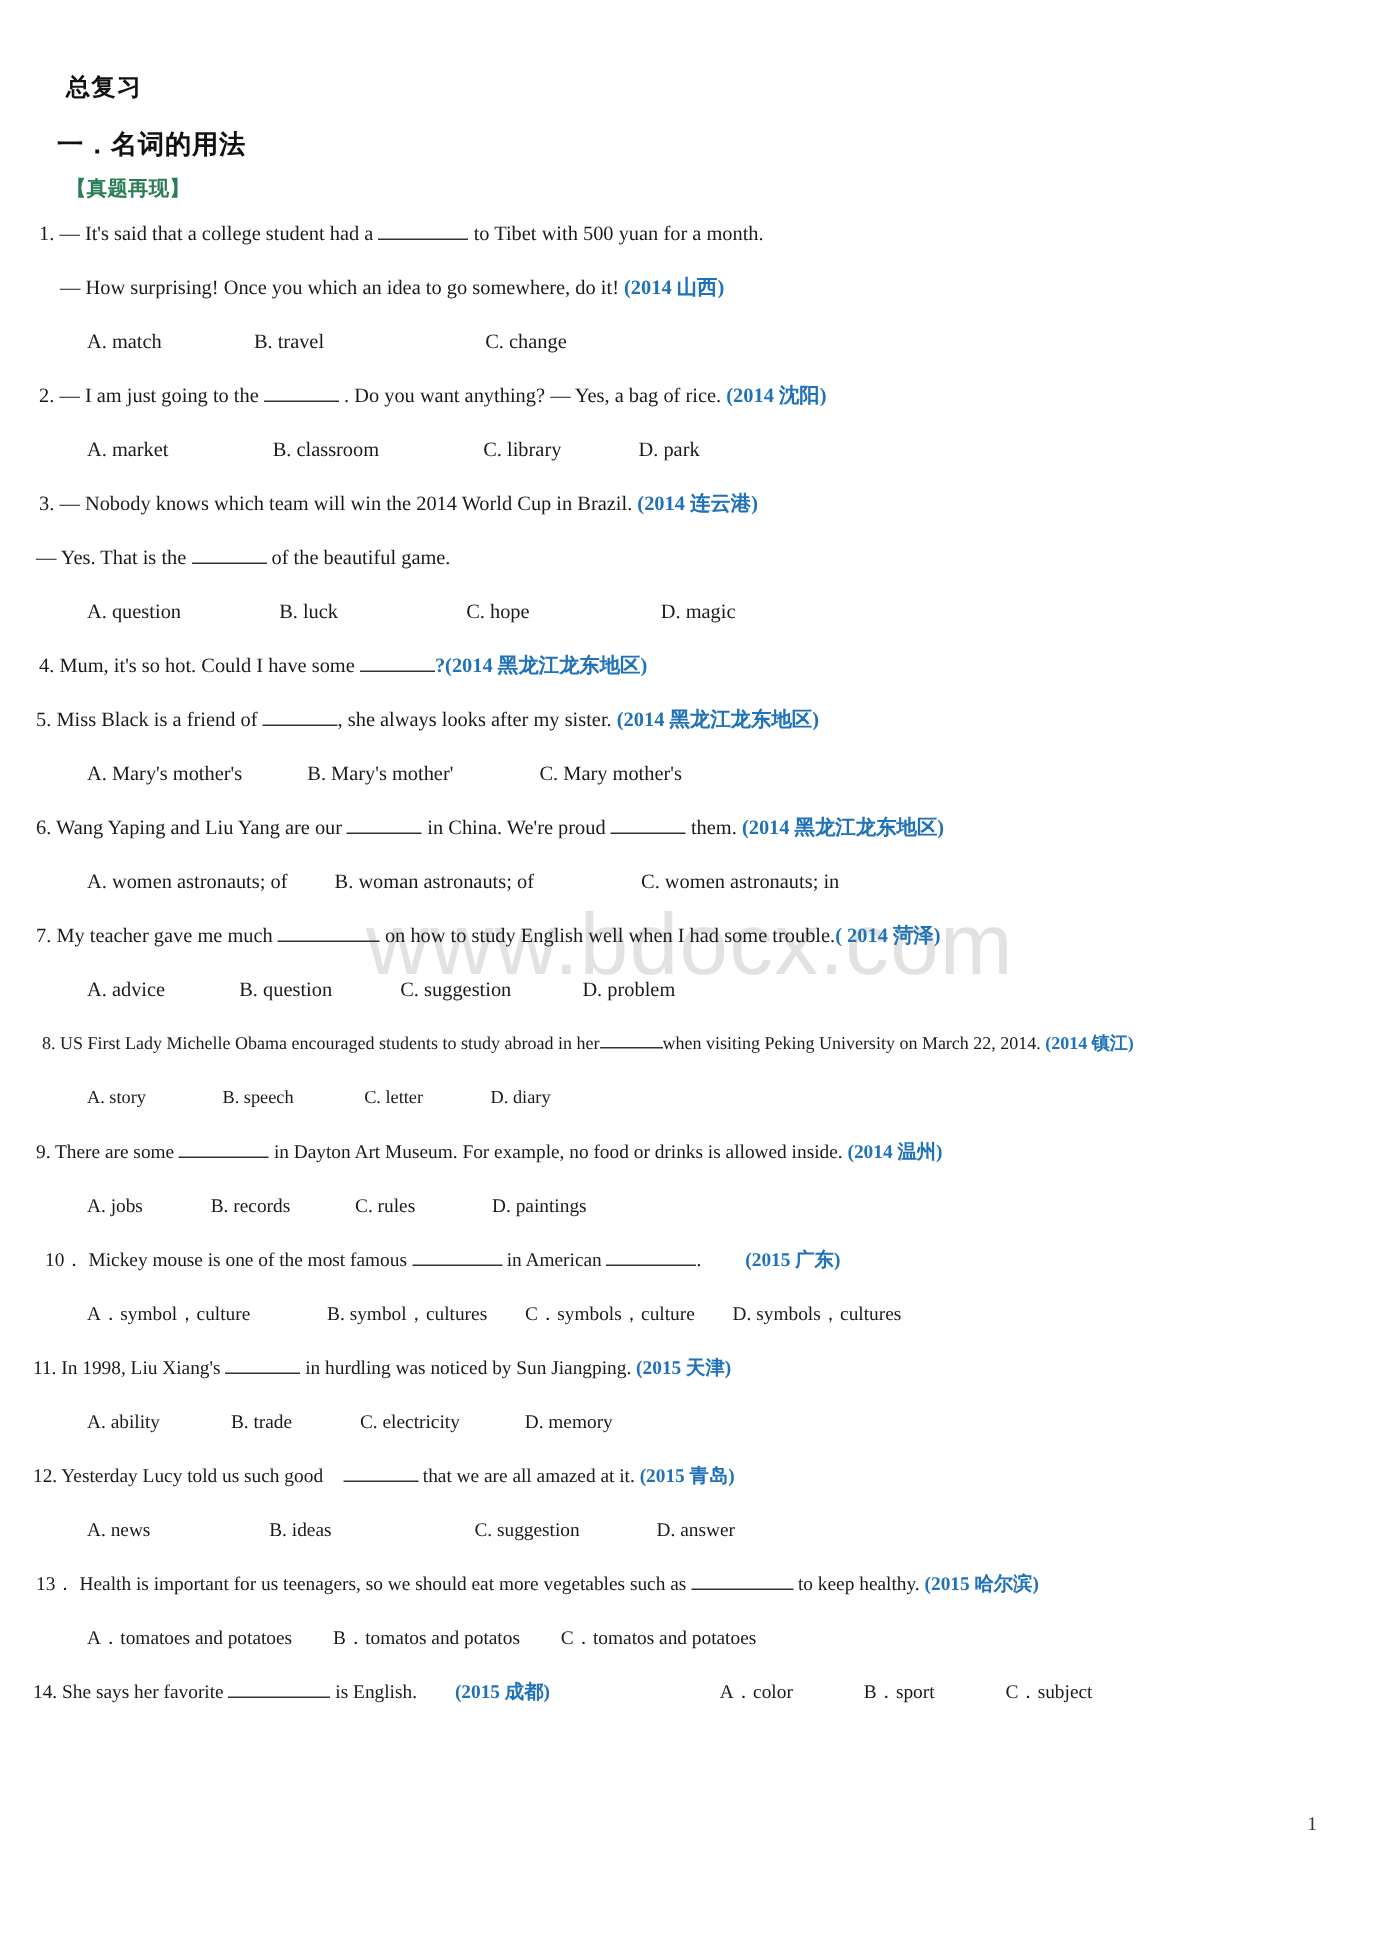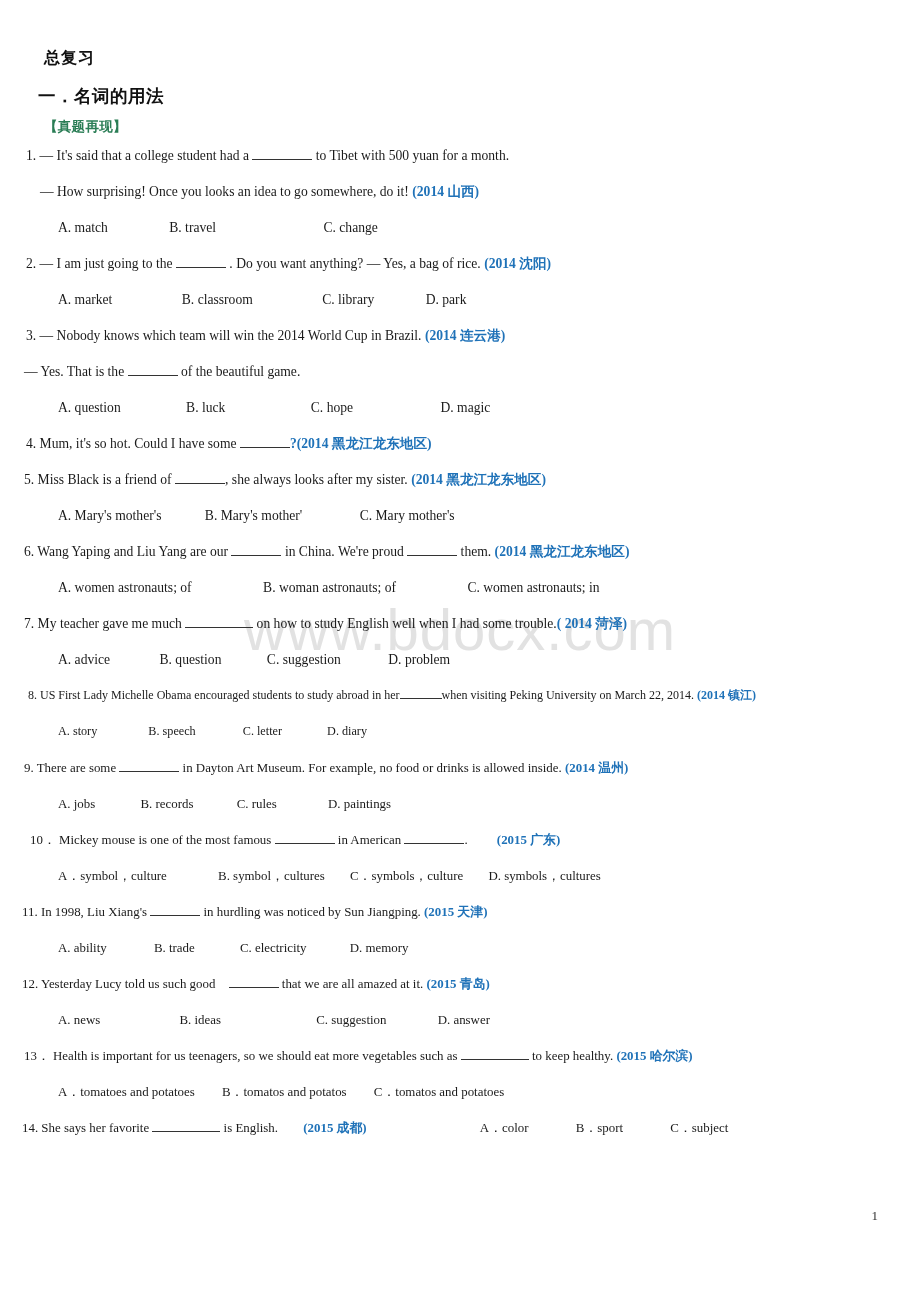--- a/index.html
+++ b/index.html
@@ -146,21 +146,21 @@
 
   <div class="qlist">
 
     <div class="line stem" style="height:36px;">
       <span>1.</span>
       <span>— It's said that a college student had a</span>
       <span class="blank b-lg"></span>
       <span>to Tibet with 500 yuan for a month.</span>
     </div>
     <div class="line stem ind">
-      <span>— How surprising! Once you looks an idea to go somewhere, do it!</span>
+      <span>— How surprising! Once you which an idea to go somewhere, do it!</span>
       <span class="src">(2014 山西)</span>
     </div>
     <div class="line opts">
       <span class="o">A. match</span>
       <span class="o" style="margin-left:58px">B. travel</span>
       <span class="o" style="margin-left:104px">C. change</span>
     </div>
 
     <div class="line stem">
       <span>2.</span>
@@ -215,21 +215,21 @@
       <span>6.</span>
       <span>Wang Yaping and Liu Yang are our</span>
       <span class="blank b-md"></span>
       <span>in China. We're proud</span>
       <span class="blank b-md"></span>
       <span>them.</span>
       <span class="src">(2014 黑龙江龙东地区)</span>
     </div>
     <div class="line opts">
       <span class="o">A. women astronauts; of</span>
-      <span class="o" style="margin-left:68px">B. woman astronauts; of</span>
+      <span class="o" style="margin-left:28px">B. woman astronauts; of</span>
       <span class="o" style="margin-left:68px">C. women astronauts; in</span>
     </div>
 
     <div class="line stem ind3">
       <span>7.</span>
       <span>My teacher gave me much</span>
       <span class="blank b-xl"></span>
       <span>on how to study English well when I had some trouble.</span><span class="src">( 2014 菏泽)</span>
     </div>
     <div class="line opts">

